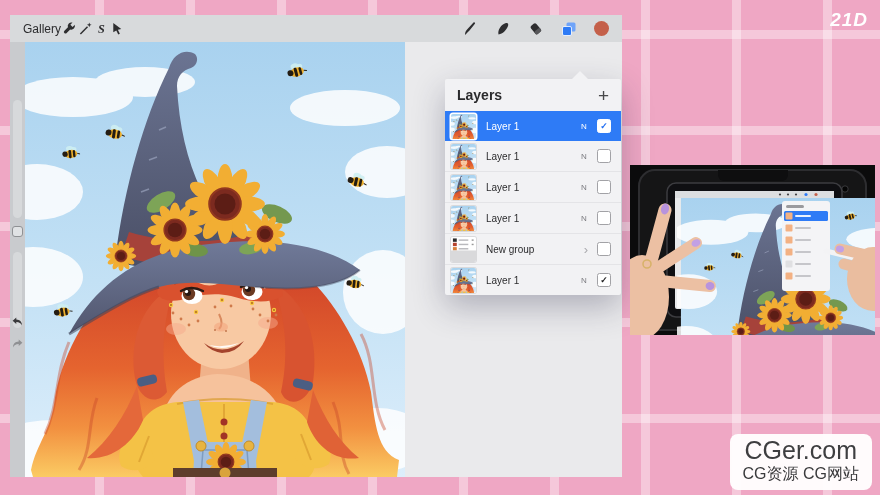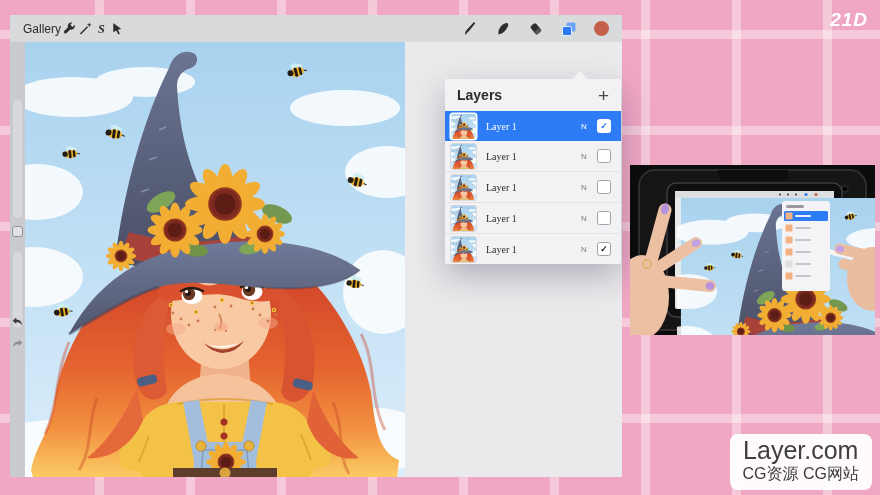--- a/index.html
+++ b/index.html
@@ -42,21 +42,21 @@
   .lhead{display:flex;justify-content:space-between;align-items:center;height:32px;padding:0 12px;}
   .ltitle{font-size:14px;font-weight:700;color:#2b2b2d;}
   .lplus{font-size:19px;font-weight:300;color:#48484a;line-height:1;}
   .lrow{display:flex;align-items:center;height:30px;padding:0 10px 0 6px;}
   .lrow:not(.selected)+.lrow:not(.selected){border-top:1px solid #e4e4e7;}
   .lrow.selected{background:#2e7bf6;}
   .thumb{width:25px;height:25px;background:#fff;border-radius:2px;overflow:hidden;flex:none;box-shadow:0 0 0 1px rgba(0,0,0,.10);}
   .thumb svg{display:block;width:25px;height:25px;}
   .selected .thumb{box-shadow:0 0 0 1.5px #fff;}
   .thumb.bgc{background:#fff;box-shadow:0 0 0 1px #d9d9db;}
-  .lbl{margin-left:10px;font-size:10px;color:#2c2c2e;flex:1;white-space:nowrap;font-family:Liberation Serif, serif;}
+  .lbl{margin-left:10px;font-size:10px;color:#2c2c2e;flex:1;white-space:nowrap;}
   .selected .lbl{color:#fff;}
   .blend{font-size:8px;color:#7c7c80;margin-right:9px;width:8px;text-align:center;}
   .blend:empty{display:none;}
   .selected .blend{color:#fff;}
   .chev{color:#aaaaae;font-size:13px;margin-right:9px;line-height:1;}
   .cb{width:12px;height:12px;border:1px solid #a2a2a6;border-radius:2.5px;background:#fff;flex:none;
       display:flex;align-items:center;justify-content:center;font-size:9px;color:#1c1c1e;font-weight:700;}
   .cb.on::before{content:"\2713";}
   .selected .cb{border-color:#fff;}
   .selected .cb.on::before{color:#1f6df2;}
@@ -391,20 +391,39 @@
           <span class="cb"></span>
         </div>
         <div class="lrow">
           <span class="thumb">
               <svg viewBox="0 0 380 435" preserveAspectRatio="xMidYMin slice">
                 <use href="#art"></use>
               </svg>
             </span>
           <span class="lbl">Layer 1</span>
           <span class="blend">N</span>
+          <span class="cb"></span>
+        </div>
+        <div class="lrow">
+          <span class="thumb">
+            <svg viewBox="0 0 26 26">
+                <rect width="26" height="14" fill="#fff"></rect>
+                <rect x="2" y="1.5" width="4" height="3.5" fill="#2b2b2b"></rect>
+                <rect x="8" y="2.5" width="10" height="1.5" fill="#b9b9bd"></rect>
+                <rect x="2" y="6" width="4" height="3.5" fill="#b5432e"></rect>
+                <rect x="8" y="7" width="10" height="1.5" fill="#b9b9bd"></rect>
+                <rect x="2" y="10.5" width="4" height="3.5" fill="#d8803c"></rect>
+                <rect x="8" y="11.5" width="10" height="1.5" fill="#b9b9bd"></rect>
+                <rect x="21.5" y="2.5" width="2" height="1.5" fill="#999"></rect>
+                <rect x="21.5" y="7" width="2" height="1.5" fill="#999"></rect>
+                <rect y="14" width="26" height="12" fill="#d9d9db"></rect>
+              </svg>
+          </span>
+          <span class="lbl">New group</span>
+          <span class="chev">›</span>
           <span class="cb"></span>
         </div>
         <div class="lrow">
           <span class="thumb">
               <svg viewBox="0 0 380 435" preserveAspectRatio="xMidYMin slice">
                 <use href="#art"></use>
               </svg>
             </span>
           <span class="lbl">Layer 1</span>
           <span class="blend">N</span>
@@ -469,17 +488,17 @@
           <path d="M247 108 L214 99" stroke-width="11"></path>
         </g>
         <ellipse cx="243" cy="114" rx="26" ry="32" fill="#eabd9f"></ellipse>
         <ellipse cx="210" cy="84" rx="4" ry="3.4" fill="#c2a0e4" transform="rotate(10 210 84)"></ellipse>
       </g>
     </svg>
   </div>
 
   <div class="logo21d">21D</div>
   <div class="wm">
-    <div class="wm-title">Layer.com</div>
+    <div class="wm-title">CGer.com</div>
     <div class="wm-sub">CG资源 CG网站</div>
   </div>
 
 </div>
 
 </body></html>

